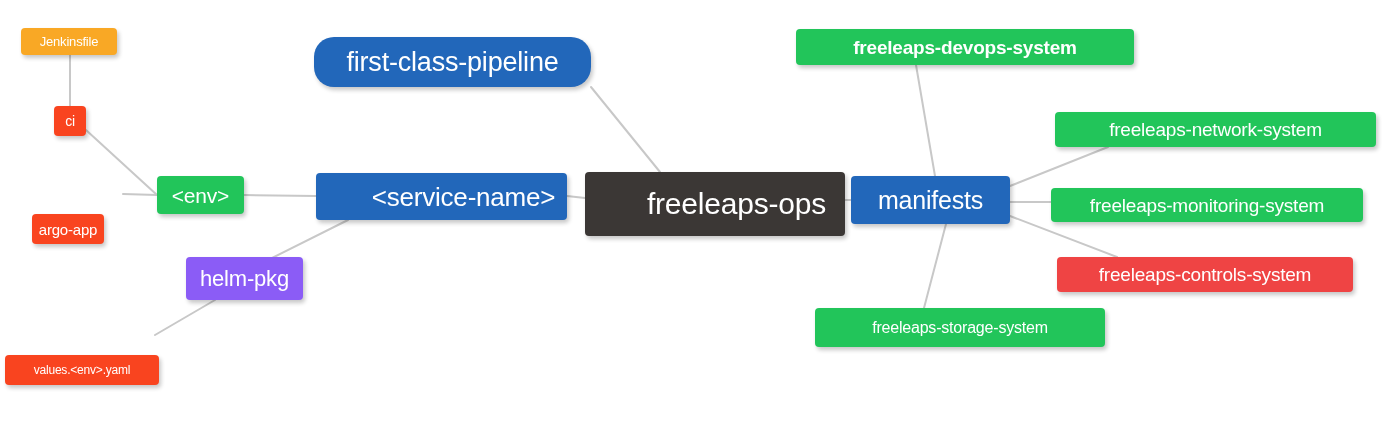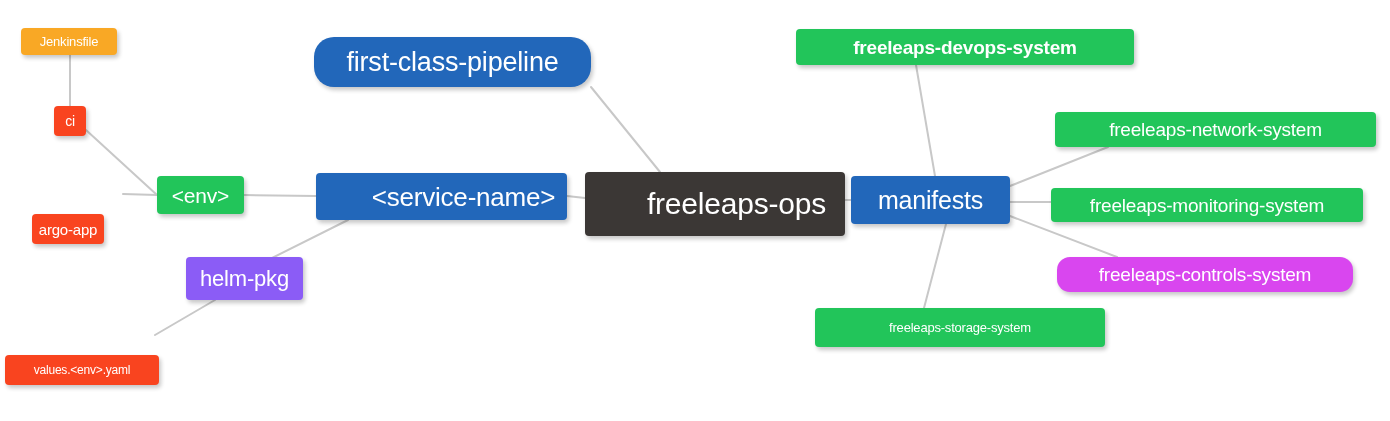--- a/index.html
+++ b/index.html
@@ -73,16 +73,16 @@
       <div class="node n-green" style="left: 157px; top: 176px; width: 87px; height: 38px; font-size: 21px; background: rgb(34, 197, 90);">&lt;env&gt;</div>
       <div class="node n-green" style="left: 147px; top: 257px; width: 117px; height: 43px; font-size: 22px; background: #8b5cf6; margin-left: 39px;">helm-pkg</div>
       <div class="node n-red" style="left: 5px; top: 355px; width: 154px; height: 30px; font-size: 12px; background: rgb(249, 68, 31);">values.&lt;env&gt;.yaml</div>
       <div class="node n-blue" style="left: 314px; top: 37px; width: 277px; height: 50px; font-size: 27px; background: rgb(34, 103, 186); border-radius: 20px;">first-class-pipeline</div>
       <div class="node n-blue" style="left: 316px; top: 173px; width: 251px; height: 47px; font-size: 26px; background: rgb(34, 103, 186); padding-left: 44px;">&lt;service-name&gt;</div>
       <div class="node n-root" style="left: 585px; top: 172px; width: 260px; height: 64px; font-size: 30px; background: rgb(59, 55, 53);">freeleaps-ops</div>
       <div class="node n-blue" style="left: 851px; top: 176px; width: 159px; height: 48px; font-size: 25px; background: rgb(34, 103, 186);">manifests</div>
       <div class="node n-green" style="left: 796px; top: 29px; width: 338px; height: 36px; font-size: 19px; background: rgb(34, 197, 90); font-weight: bold;">freeleaps-devops-system</div>
       <div class="node n-green" style="left: 1055px; top: 112px; width: 321px; height: 35px; font-size: 19px; background: rgb(34, 197, 90);">freeleaps-network-system</div>
       <div class="node n-green" style="left: 1051px; top: 188px; width: 312px; height: 34px; font-size: 19px; background: rgb(34, 197, 90);">freeleaps-monitoring-system</div>
-      <div class="node n-green" style="left: 1057px; top: 257px; width: 296px; height: 35px; font-size: 19px; background: #d946ef; border-radius: 13px;">freeleaps-controls-system</div>
-      <div class="node n-green" style="left: 815px; top: 308px; width: 290px; height: 39px; font-size: 13px; background: rgb(34, 197, 90);">freeleaps-storage-system</div>
+      <div class="node n-green" style="left: 1057px; top: 257px; width: 296px; height: 35px; font-size: 19px; background: #ef4444;">freeleaps-controls-system</div>
+      <div class="node n-green" style="left: 815px; top: 308px; width: 290px; height: 39px; font-size: 16px; background: rgb(34, 197, 90);">freeleaps-storage-system</div>
     </div>
 </div>
 
 </body></html>

